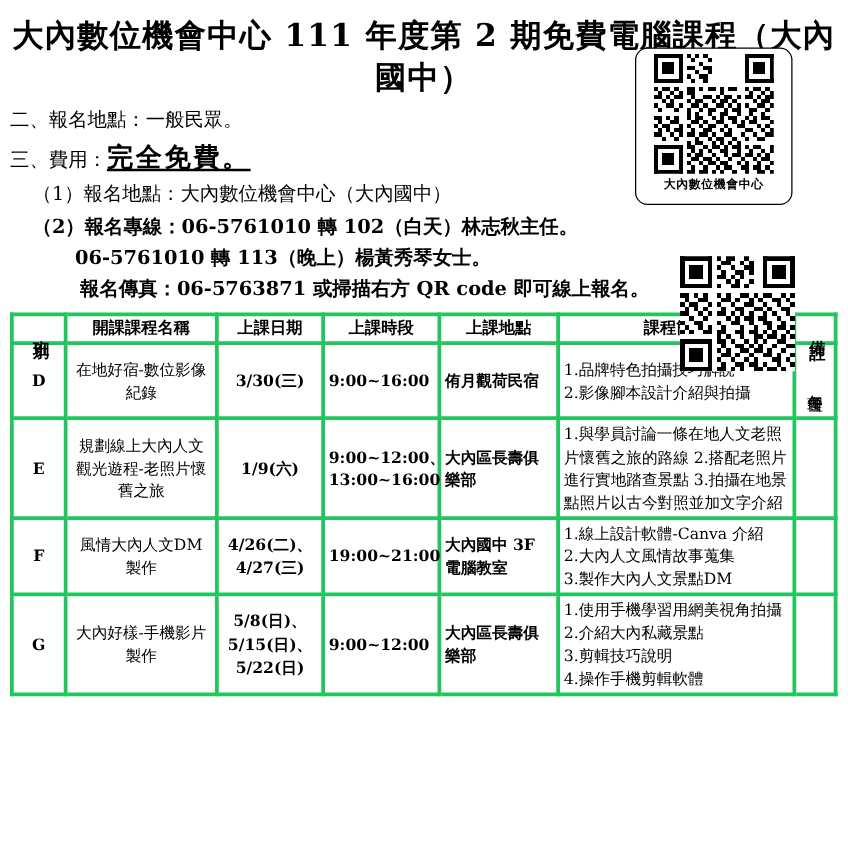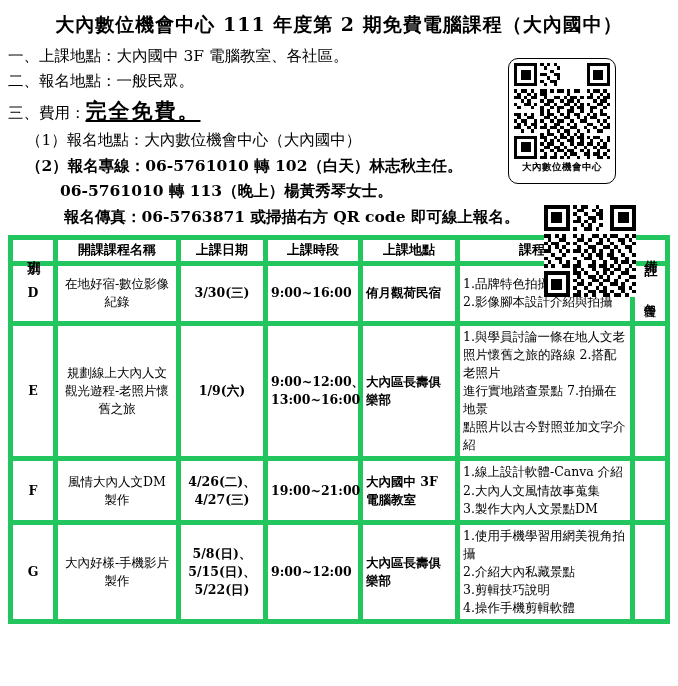--- a/index.html
+++ b/index.html
@@ -17,21 +17,21 @@
   }
   .page {
     position: relative;
     width: 678px;
     height: 686px;
     box-sizing: border-box;
   }
   .title {
     text-align: center;
     font-weight: bold;
-    font-size: 19px;
+    font-size: 25px;
     letter-spacing: 1px;
     padding: 12px 0 6px 0;
   }
   .body-lines {
     padding: 0 8px;
     font-size: 15.5px;
     line-height: 1.62;
   }
   .line {
     white-space: nowrap;
@@ -53,23 +53,22 @@
     border: 1.5px solid #000;
     border-radius: 10px;
     background: #fff;
     text-align: center;
     padding: 4px 3px 2px 3px;
     box-sizing: border-box;
   }
   #qr-top {
     left: 508px;
     top: 38px;
-    width: 108px;
+    width: 126px;
     height: 126px;
-    margin-top: 20px;
   }
   #qr-bottom {
     left: 544px;
     top: 205px;
     width: 92px;
     height: 92px;
     border: none;
     border-radius: 0;
     padding: 0;
   }
@@ -85,21 +84,21 @@
   }
 
   
   table.courses {
     border-collapse: collapse;
     width: 662px;
     margin: 6px auto 0 auto;
     table-layout: fixed;
   }
   table.courses th, table.courses td {
-    border: 5px solid #22c55e;
+    border: 3px solid #22c55e;
     font-size: 12.5px;
     vertical-align: middle;
     padding: 2px 3px;
     line-height: 1.45;
   }
   table.courses th {
     font-weight: bold;
     text-align: center;
     font-size: 13px;
     line-height: 1.3;
@@ -127,21 +126,20 @@
   .desc-line { display: block; }
 </style>
 </head>
 <body>
 
 <div class="page">
 
   <div class="title">大內數位機會中心 111 年度第 2 期免費電腦課程（大內國中）</div>
 
   <div class="body-lines">
-    <div class="line">一、上課地點：大內國中 3F 電腦教室、各社區。</div>
     <div class="line">二、報名地點：一般民眾。</div>
     <div class="line">
       <span>三、費用：</span><span class="free">完全免費。</span>
     </div>
     <div class="line ind1">（1）報名地點：大內數位機會中心（大內國中）</div>
     <div class="line ind1 bold">（2）報名專線：06-5761010 轉 102（白天）林志秋主任。</div>
     <div class="line ind2 bold">06-5761010 轉 113（晚上）楊黃秀琴女士。</div>
     <div class="line ind3 bold">報名傳真：06-5763871 或掃描右方 QR code 即可線上報名。</div>
   </div>
 
@@ -571,21 +569,21 @@
           <td class="c-date">
             <span class="desc-line">1/9(六)</span>
           </td>
           <td class="c-time">
             <span class="desc-line">9:00~12:00、</span>
             <span class="desc-line">13:00~16:00</span>
           </td>
           <td class="c-place">大內區長壽俱樂部</td>
           <td class="c-desc">
             <span class="desc-line">1.與學員討論一條在地人文老照片懷舊之旅的路線 2.搭配老照片</span>
-            <span class="desc-line">進行實地踏查景點 7.拍攝在地景</span>
+            <span class="desc-line">進行實地踏查景點 3.拍攝在地景</span>
             <span class="desc-line">點照片以古今對照並加文字介紹</span>
           </td>
           <td class="c-note"></td>
         </tr>
         <tr style="height: 56px;">
           <td class="c-class">F</td>
           <td class="c-name">風情大內人文DM 製作</td>
           <td class="c-date">
             <span class="desc-line">4/26(二)、</span>
             <span class="desc-line">4/27(三)</span>

